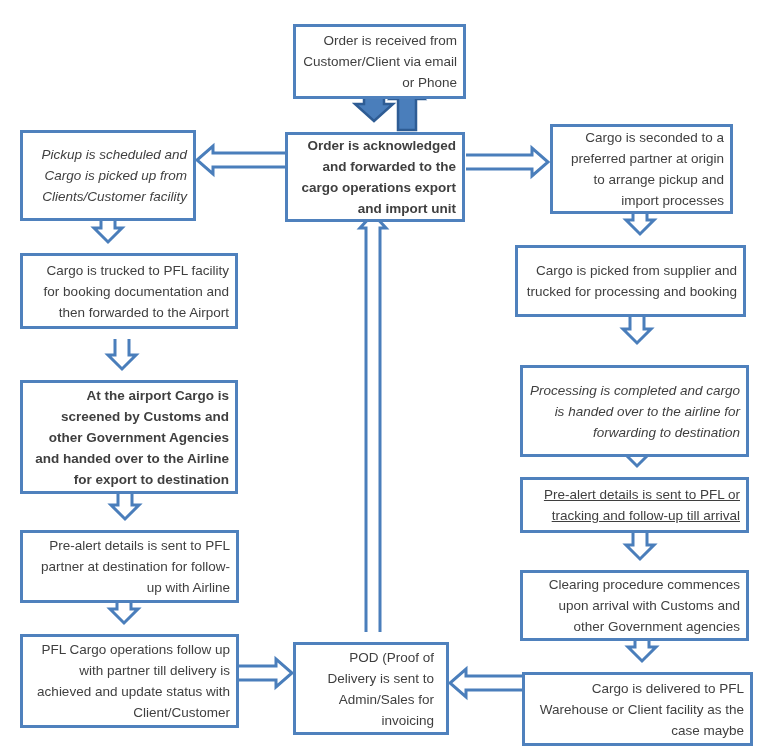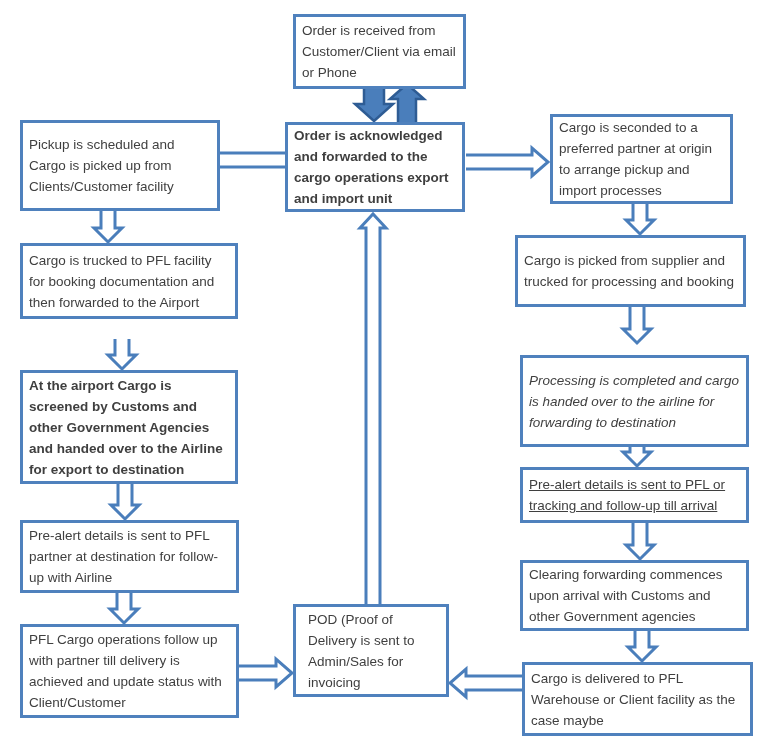--- a/index.html
+++ b/index.html
@@ -8,22 +8,23 @@
     font-family:"Liberation Sans", sans-serif;overflow:hidden;
   }
   #arrow-layer{position:absolute;left:0;top:0;width:772px;height:748px;}
   .open-arrow{fill:none;stroke:var(--arrow_outline,#4a7ebb);stroke-width:3;stroke-linejoin:miter;}
   .solid-arrow{fill:var(--arrow_fill,#4a7ebb);stroke:var(--arrow_border,#2e5c94);stroke-width:2.5;stroke-linejoin:miter;}
   .node{
     position:absolute;box-sizing:border-box;
     border:3px solid var(--box_border,#4f81bd);
     background:#fff;color:var(--text,#3f3f3f);
     display:flex;align-items:center;justify-content:center;
-    text-align:left;font-size:13.5px;line-height:21px;
+    text-align:right;font-size:13.5px;line-height:21px;
     padding:2px 6px;
+    margin-top:10px;
   }
 </style>
 </head>
 <body>
 
 <div id="canvas">
 
   <svg id="arrow-layer" viewBox="0 0 772 748" xmlns="http://www.w3.org/2000/svg">
 
     <path class="solid-arrow" d="M364,85 V104 H355 L374,121 L393,104 H384 V85 Z"></path>
@@ -46,37 +47,37 @@
     <path class="open-arrow" d="M239,666 H276 V659 L292,673 L276,687 V680 H239"></path>
     <path class="open-arrow" d="M522,676 H466 V669 L450,683 L466,697 V690 H522"></path>
 
     <path class="open-arrow" d="M366,632 V228 H360 L373,214 L386,228 H380 V632"></path>
   </svg>
 
   <div class="node" style="left:293px;top:14px;width:173px;height:75px;">Order is received from Customer/Client via email or Phone</div>
 
   <div class="node" style="left:285px;top:122px;width:180px;height:90px;font-weight:bold;">Order is acknowledged and forwarded to the cargo operations export and import unit</div>
 
-  <div class="node" style="left:20px;top:120px;width:200px;height:91px;">Pickup is scheduled and Cargo is picked up from Clients/Customer facility</div>
+  <div class="node" style="left:20px;top:120px;width:176px;height:91px;font-style:italic;">Pickup is scheduled and Cargo is picked up from Clients/Customer facility</div>
 
   <div class="node" style="left:20px;top:243px;width:218px;height:76px;">Cargo is trucked to PFL facility for booking documentation and then forwarded to the Airport</div>
 
   <div class="node" style="left:20px;top:370px;width:218px;height:114px;font-weight:bold;">At the airport Cargo is screened by Customs and other Government Agencies and handed over to the Airline for export to destination</div>
 
   <div class="node" style="left:20px;top:520px;width:219px;height:73px;">Pre-alert details is sent to PFL partner at destination for follow-up with Airline</div>
 
   <div class="node" style="left:20px;top:624px;width:219px;height:94px;">PFL Cargo operations follow up with partner till delivery is achieved and update status with Client/Customer</div>
 
   <div class="node" style="left:550px;top:114px;width:183px;height:90px;">Cargo is seconded to a preferred partner at origin to arrange pickup and import processes</div>
 
   <div class="node" style="left:515px;top:235px;width:231px;height:72px;">Cargo is picked from supplier and trucked for processing and booking</div>
 
   <div class="node" style="left:520px;top:355px;width:229px;height:92px;font-style:italic;">Processing is completed and cargo is handed over to the airline for forwarding to destination</div>
 
   <div class="node" style="left:520px;top:467px;width:229px;height:56px;text-decoration:underline;">Pre-alert details is sent to PFL or tracking and follow-up till arrival</div>
 
-  <div class="node" style="left:520px;top:560px;width:229px;height:71px;">Clearing forwarding commences upon arrival with Customs and other Government agencies</div>
+  <div class="node" style="left:520px;top:560px;width:229px;height:71px;">Clearing procedure commences upon arrival with Customs and other Government agencies</div>
 
   <div class="node" style="left:522px;top:662px;width:231px;height:74px;">Cargo is delivered to PFL Warehouse or Client facility as the case maybe</div>
 
-  <div class="node" style="left:293px;top:604px;width:156px;height:93px;padding:8px 12px;">POD (Proof of Delivery is sent to Admin/Sales for invoicing</div>
+  <div class="node" style="left:293px;top:632px;width:156px;height:93px;padding:8px 12px;">POD (Proof of Delivery is sent to Admin/Sales for invoicing</div>
 
 </div>
 
 </body></html>

